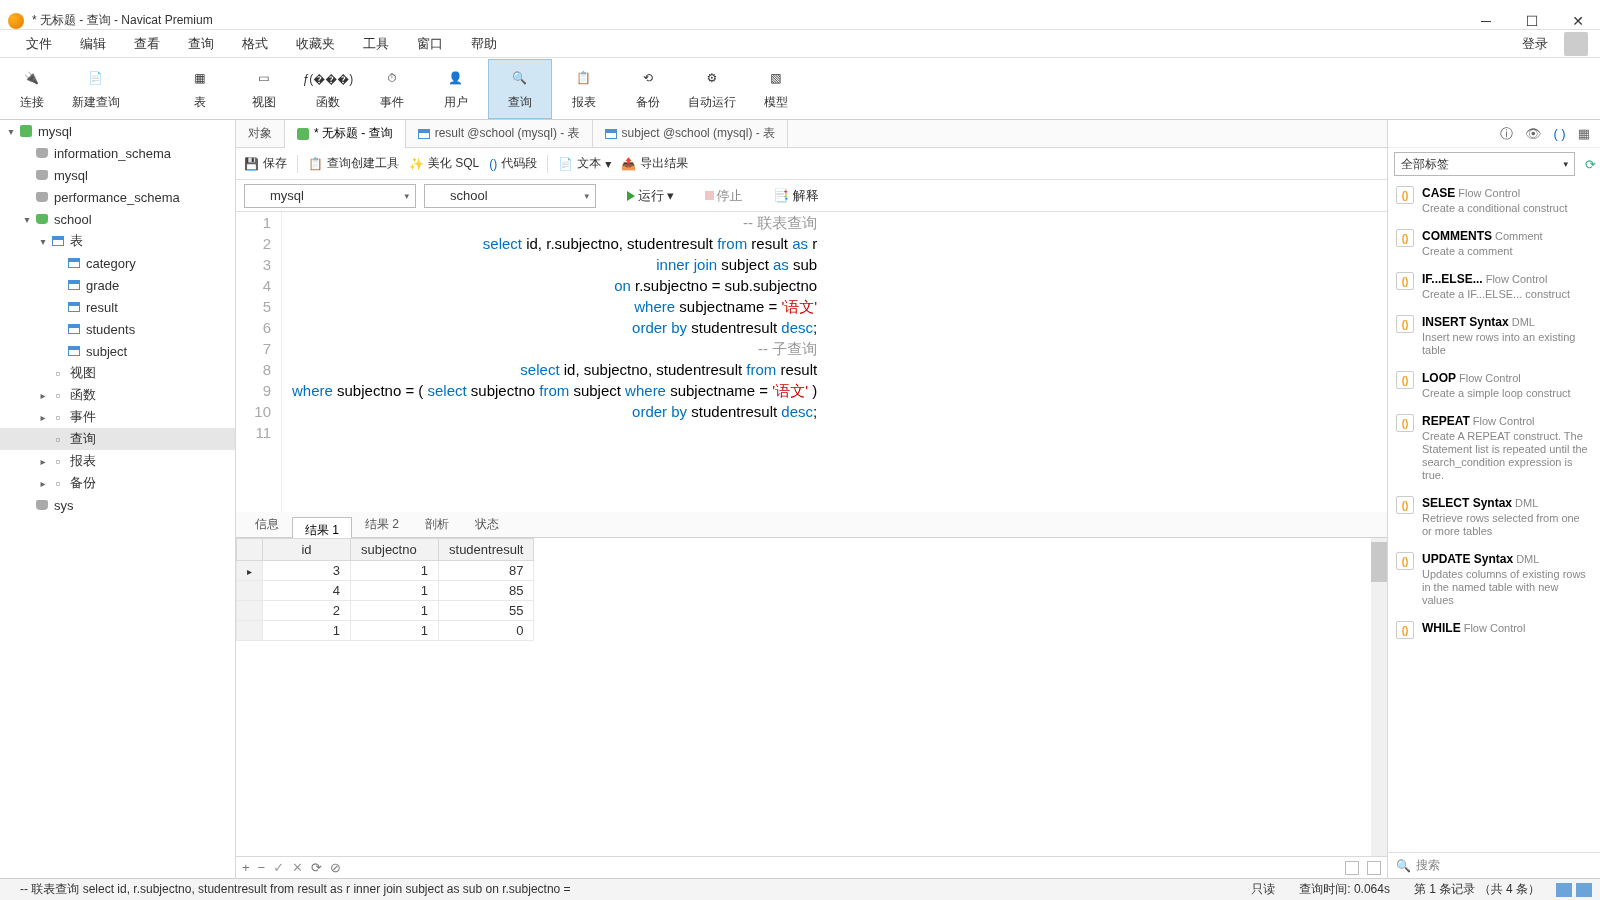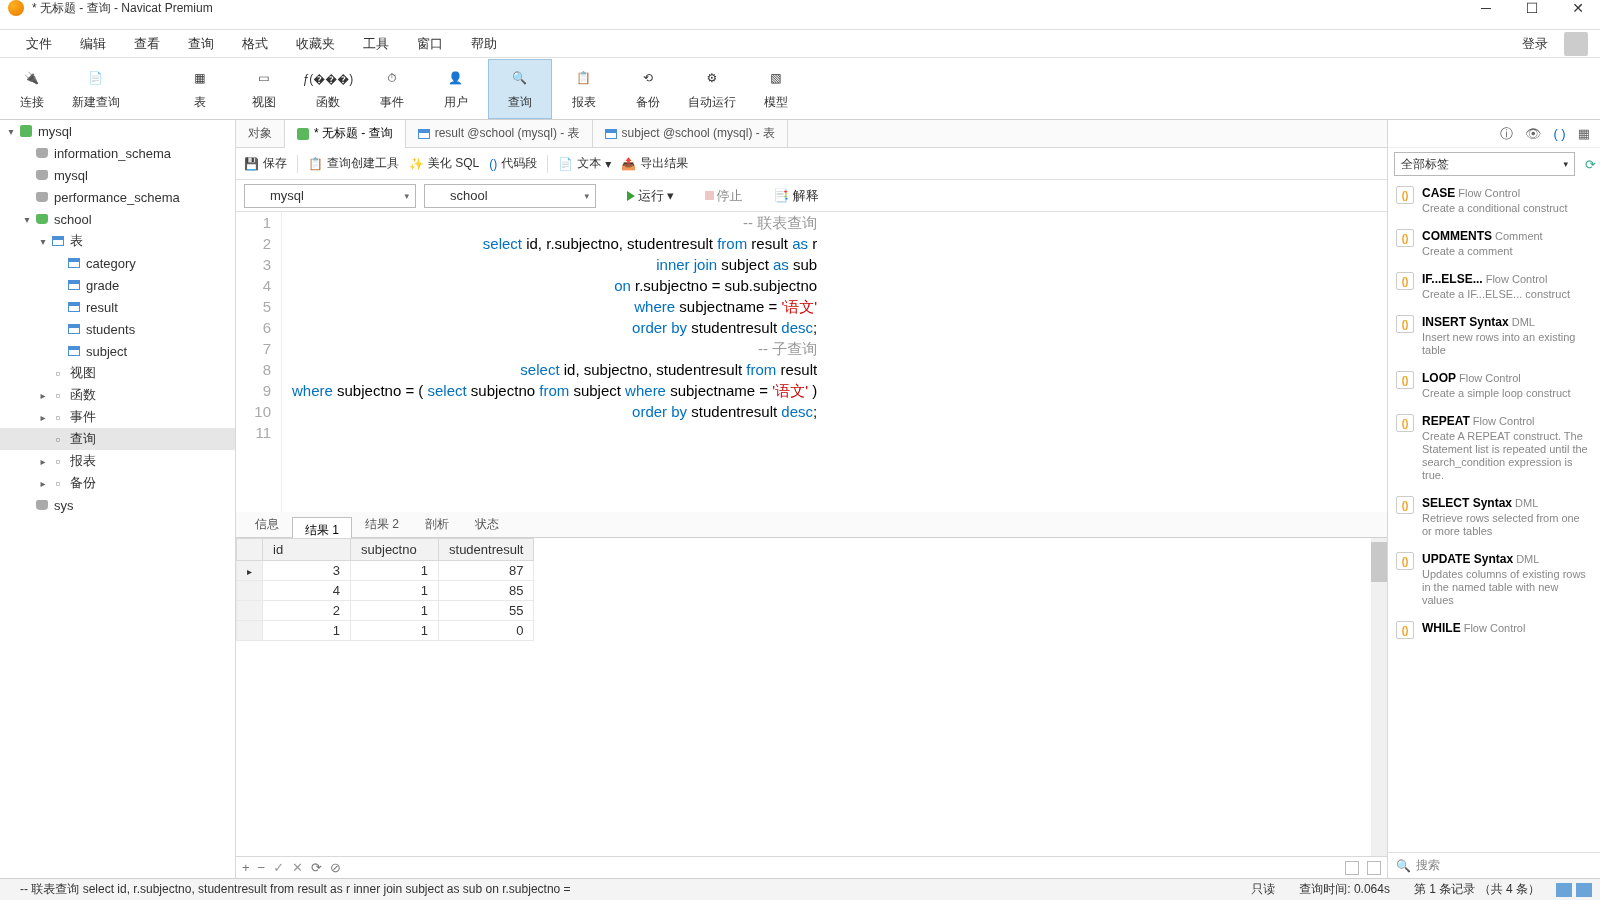--- a/index.html
+++ b/index.html
@@ -1,18 +1,18 @@
 <!DOCTYPE html>
 <html><head>
 <meta charset="utf-8">
 <style>
 * { margin: 0; padding: 0; box-sizing: border-box; font-family: "Microsoft YaHei", "Segoe UI", sans-serif; }
 body { width: 1600px; height: 900px; overflow: hidden; background: #fff; font-size: 13px; color: #333; }
 
-.titlebar { height: 30px; background: #fff; display: flex; align-items: flex-start; padding: 0 8px; border-bottom: 1px solid #e0e0e0; }
+.titlebar { height: 30px; background: #fff; display: flex; align-items: flex-end; padding: 0 8px; border-bottom: 1px solid #e0e0e0; }
 .titlebar .app-icon { width: 16px; height: 16px; background: radial-gradient(circle at 30% 30%, #ffb020, #e87a00); border-radius: 50%; margin-right: 8px; }
 .titlebar .title { flex: 1; font-size: 12px; color: #333; }
 .titlebar .win-controls { display: flex; gap: 18px; }
 .titlebar .win-btn { width: 28px; text-align: center; cursor: default; font-size: 14px; }
 
 .menubar { height: 28px; background: #fff; display: flex; align-items: center; padding: 0 12px; border-bottom: 1px solid #e0e0e0; }
 .menubar .menu-item { padding: 0 14px; font-size: 13px; color: #333; line-height: 28px; }
 .menubar .spacer { flex: 1; }
 .menubar .login { padding: 0 10px; font-size: 13px; color: #333; }
 .menubar .avatar { width: 24px; height: 24px; background: #ccc; border-radius: 2px; margin-left: 6px; }
@@ -423,21 +423,21 @@
         <div class="rtab">结果 2</div>
         <div class="rtab">剖析</div>
         <div class="rtab">状态</div>
       </div>
 
     <div class="grid-area">
       <table class="grid" id="grid">
           <tbody>
             <tr>
               <th class="rowhdr"></th>
-              <th style="min-width: 88px;">id</th>
+              <th style="min-width: 88px; text-align: center;">id</th>
               <th style="min-width: 88px;">subjectno</th>
               <th style="min-width: 88px;">studentresult</th>
             </tr>
             <tr>
               <td class="rowhdr rowptr"></td>
               <td>3</td>
               <td>1</td>
               <td>87</td>
             </tr>
             <tr>

